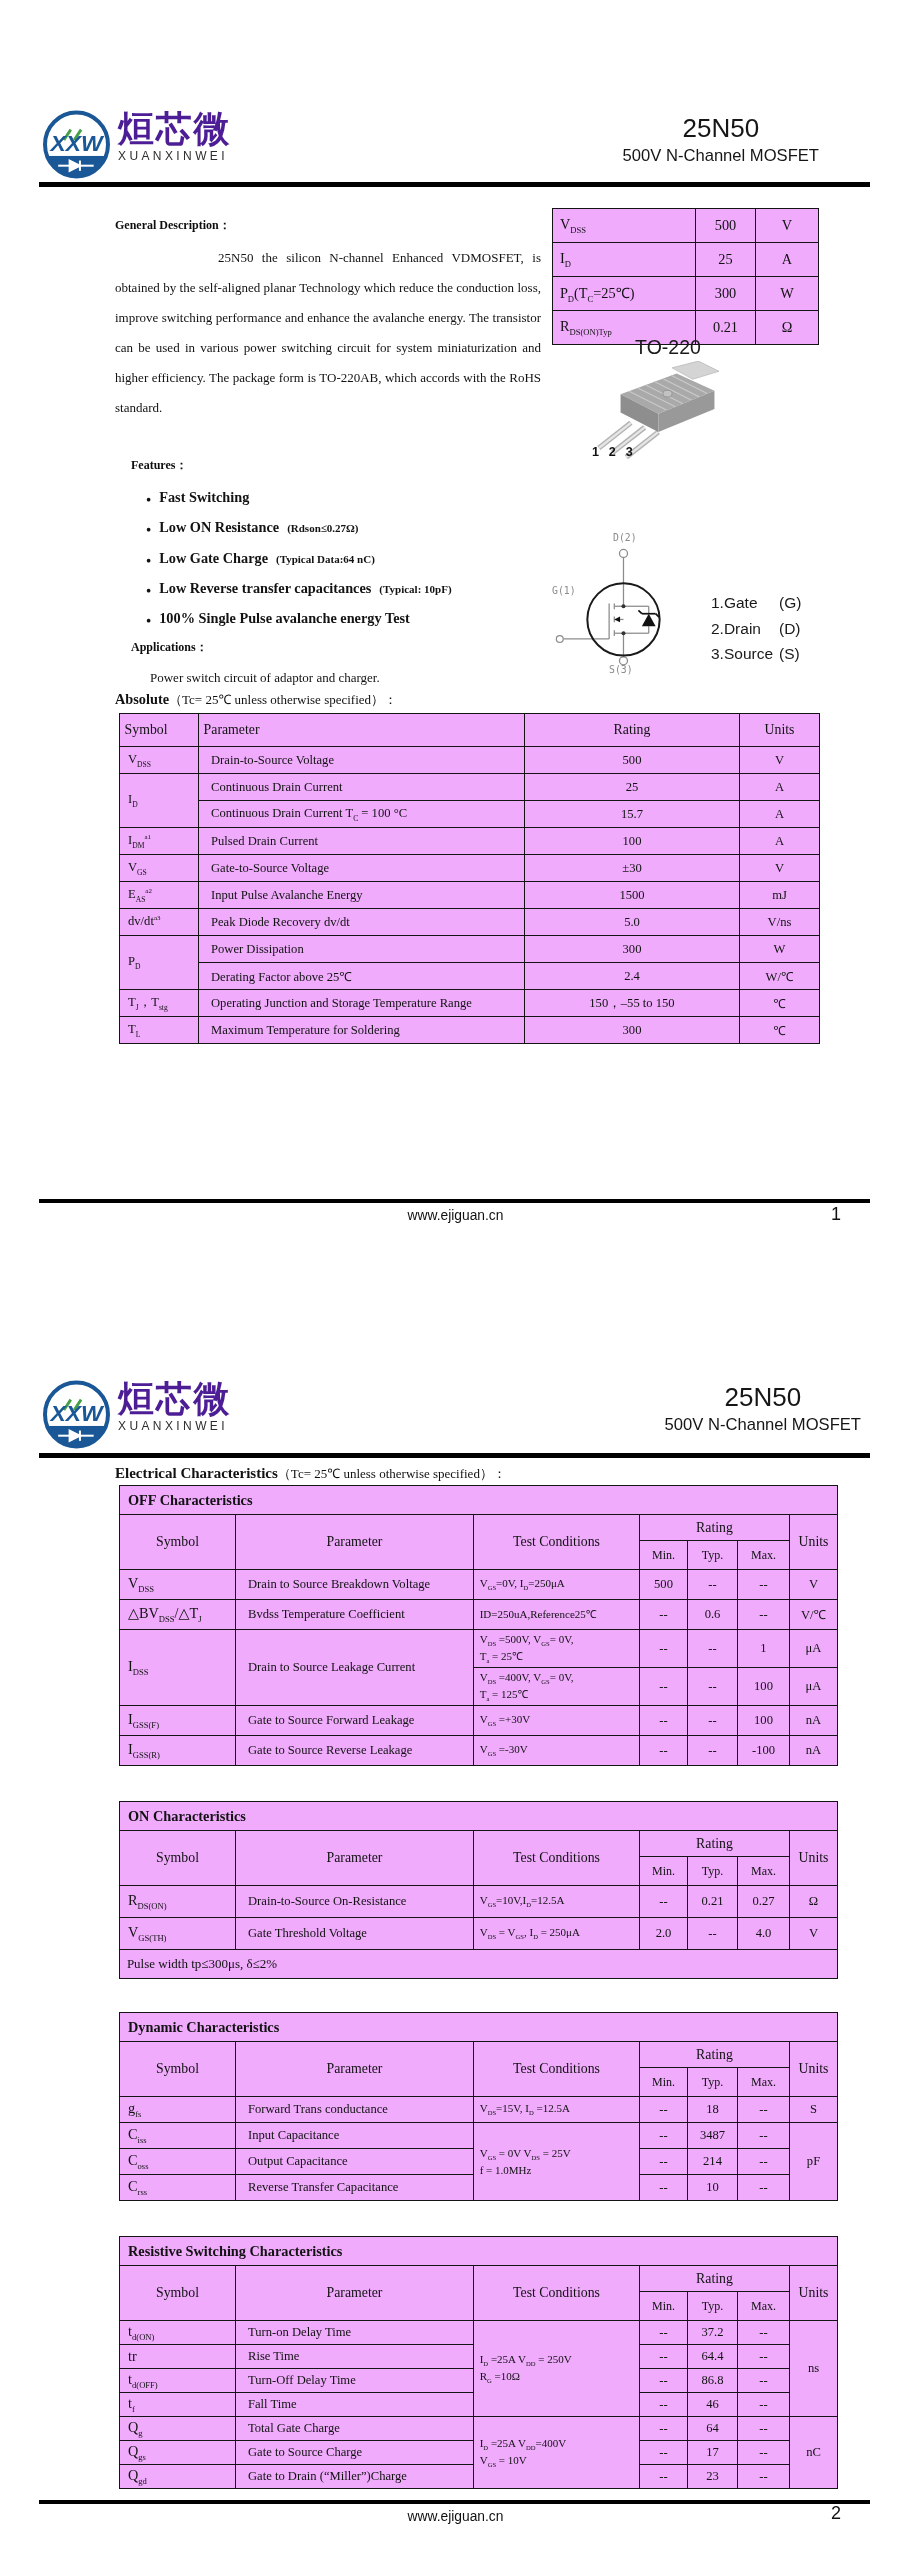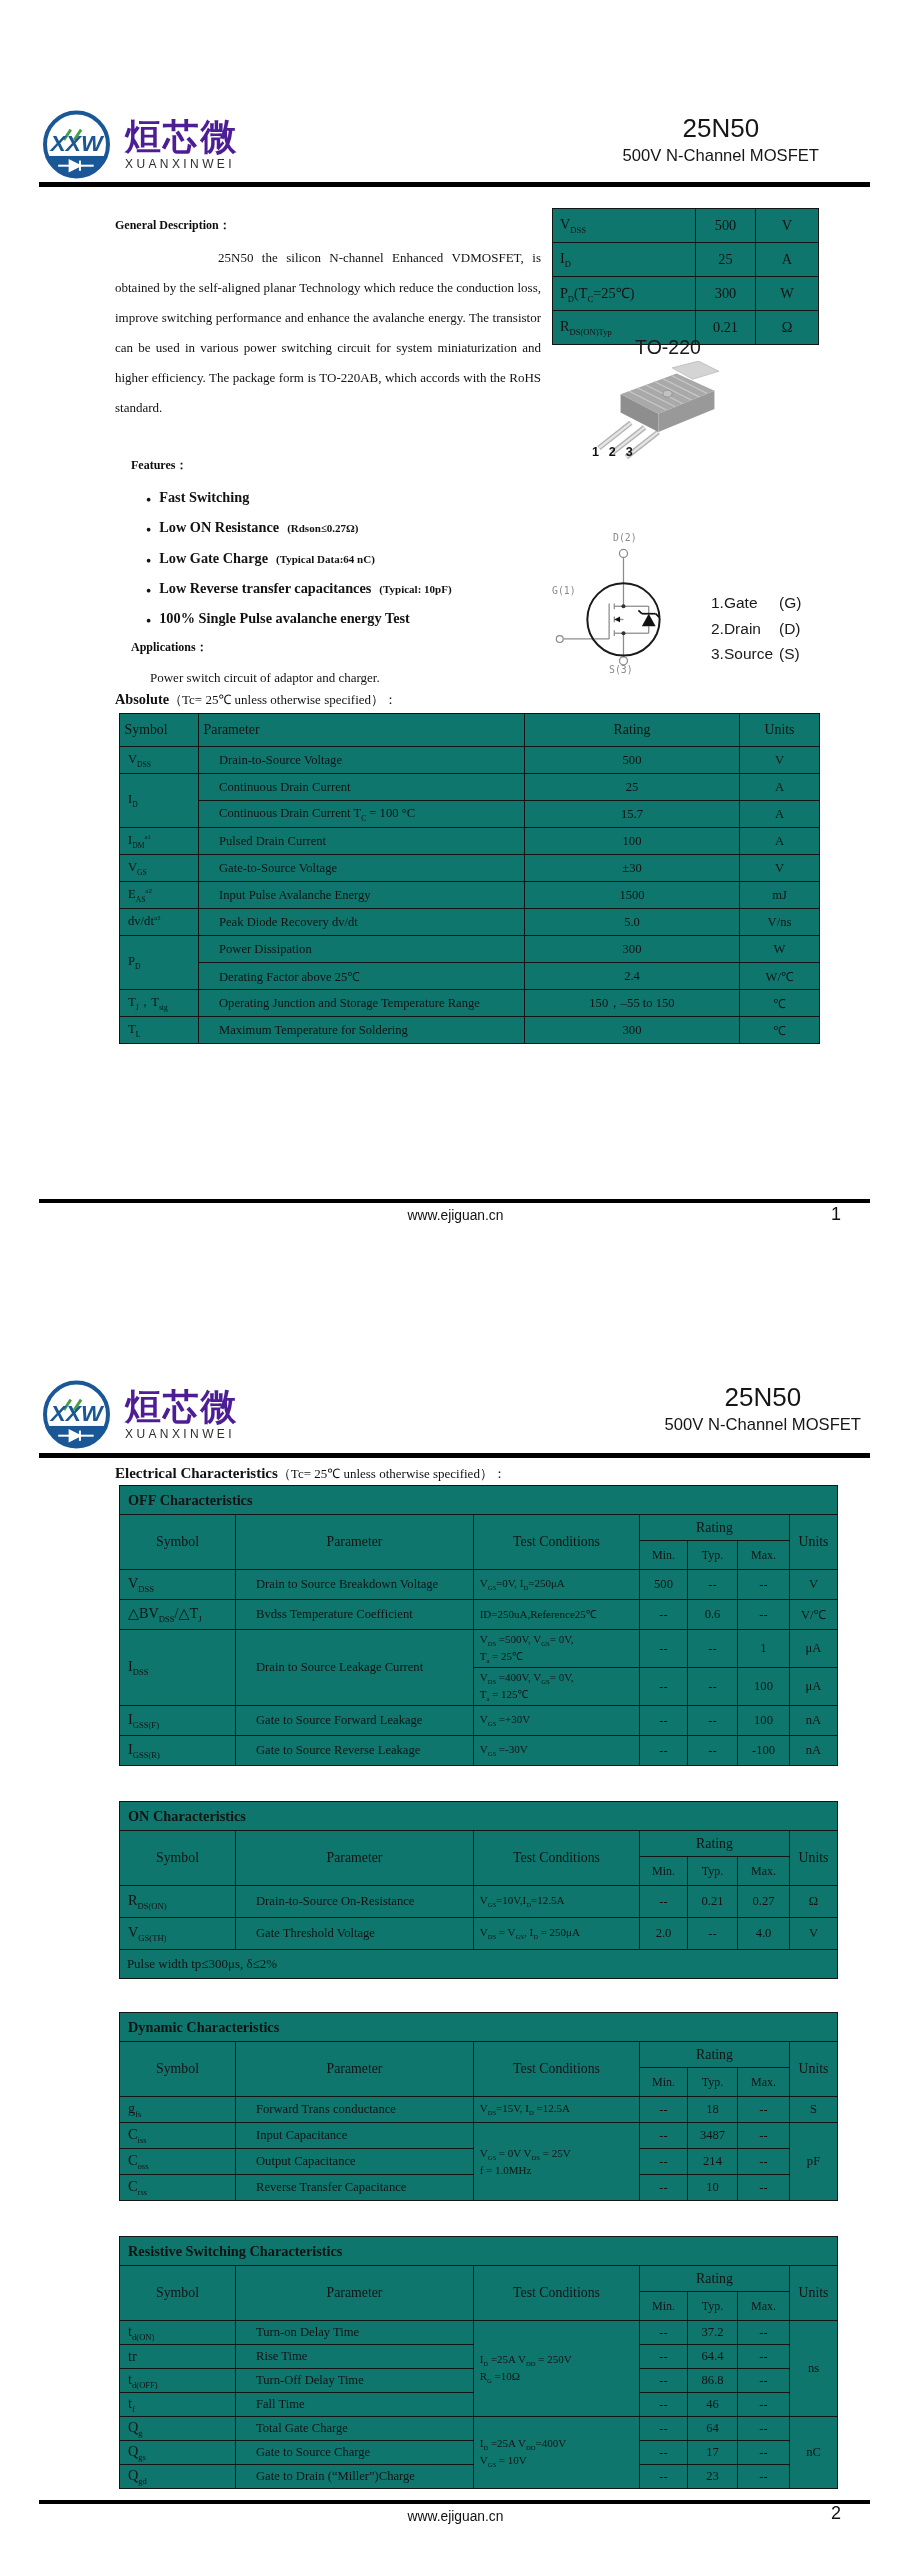--- a/index.html
+++ b/index.html
@@ -5,21 +5,21 @@
   html,body{margin:0;padding:0;background:#e8e8e8;}
   #sheet{position:relative;width:911px;height:2576px;background:#ffffff;font-family:"Liberation Serif",serif;color:#121212;}
   .page{position:absolute;left:0;width:911px;height:1288px;overflow:hidden;background:#fff;}
   #page1{top:0;} #page2{top:1288px;}
   .abs{position:absolute;}
   .divider{position:absolute;left:39px;width:831px;height:4.6px;background:#000;}
   .footer-line{position:absolute;left:39px;width:831px;height:4px;background:#000;}
   .footer-site{position:absolute;left:0;width:911px;text-align:center;font-family:"Liberation Sans",sans-serif;font-size:13.8px;color:#111;}
   .page-num{position:absolute;right:70px;font-family:"Liberation Sans",sans-serif;font-size:18px;color:#111;}
   
-  .logo{position:absolute;display:flex;align-items:center;gap:13px;}
+  .logo{position:absolute;display:flex;align-items:flex-start;gap:6px;}
   .logo-cn{font-size:36px;font-weight:bold;line-height:1.05;letter-spacing:1.7px;color:#4c1d95;font-family:"DejaVu Sans",sans-serif;}
   .logo-en{font-size:12px;letter-spacing:3.4px;color:#2e2e2e;font-family:"Liberation Sans",sans-serif;margin-top:1.7px;}
   
   .part-header{position:absolute;text-align:center;font-family:"Liberation Sans",sans-serif;color:#161616;}
   .part-number{font-size:26px;line-height:1.05;}
   .part-subtitle{font-size:16.6px;margin-top:3.4px;}
   
   .sec-head{position:absolute;font-weight:bold;font-size:12px;color:#0e0e0e;}
   .gen-text{position:absolute;left:115px;top:243px;width:426px;font-size:13px;line-height:30px;text-align:justify;text-indent:103px;}
   .feat{position:absolute;left:146px;display:flex;align-items:baseline;gap:8px;font-weight:bold;white-space:nowrap;}
@@ -30,35 +30,35 @@
   .abs-head{position:absolute;left:115px;font-size:13px;}
   .abs-head b{font-size:14.3px;}
   
   .schem-label{position:absolute;font-family:"DejaVu Sans Mono",monospace;font-size:9.8px;color:#8a8a8a;}
   .legend{position:absolute;left:711px;top:594px;font-family:"Liberation Sans",sans-serif;font-size:15.5px;color:#1a1a1a;}
   .leg-row{margin-bottom:7.5px;}
   .leg-n{display:inline-block;min-width:68px;}
   .pkg-title{position:absolute;left:605px;top:336px;width:126px;text-align:center;font-family:"Liberation Sans",sans-serif;font-size:19.5px;color:#1a1a1a;}
   .pins{position:absolute;left:592px;top:445px;display:flex;gap:9.8px;font-family:"Liberation Sans",sans-serif;font-weight:bold;font-size:12.6px;color:#111;}
   
-  table{border-collapse:collapse;table-layout:fixed;position:absolute;background:#0f766e;}
+  table{border-collapse:collapse;table-layout:fixed;position:absolute;background:#f0abfc;}
   td{border:1.1px solid #141414;padding:0 4.6px;overflow:hidden;}
   sub{font-size:60%;}
   sup{font-size:55%;}
   .center{text-align:center;}
   .t-sum{left:552px;top:208px;}
   .t-sum td{font-size:14.3px;height:33px;}
   .t-sum .lbl{padding-left:6.9px;}
   .t-abs{left:119px;top:713px;}
   .t-abs tr{height:27px;}
   .t-abs tr.head{height:33px;}
   .t-abs td{font-size:12.6px;}
   .t-abs .head td{font-size:13.8px;}
   .sym{font-size:14.3px;padding-left:8px;}
-  .param{font-size:12.6px;padding-left:20px;margin-top:24px;}
+  .param{font-size:12.6px;padding-left:12px;margin-top:24px;}
   .val,.unit{text-align:center;font-size:12.6px;}
   .t2{left:119px;}
   .t2 tr.sec{height:29px;}
   .t2 .sec td{font-weight:bold;font-size:14.3px;padding-left:8px;}
   .t2 tr.h1{height:26px;} .t2 tr.h2{height:29px;}
   .t2 .h1 td{font-size:13.8px;text-align:center;}
   .t2 .h2 td{font-size:12px;text-align:center;}
   .cond{font-size:11px;white-space:pre-line;line-height:1.3;padding-left:5.7px;}
   .t-off tr.d{height:30px;} .t-off tr.dt{height:38px;}
   .t-on tr.d{height:32px;} .t-on tr.note-r{height:29px;}

